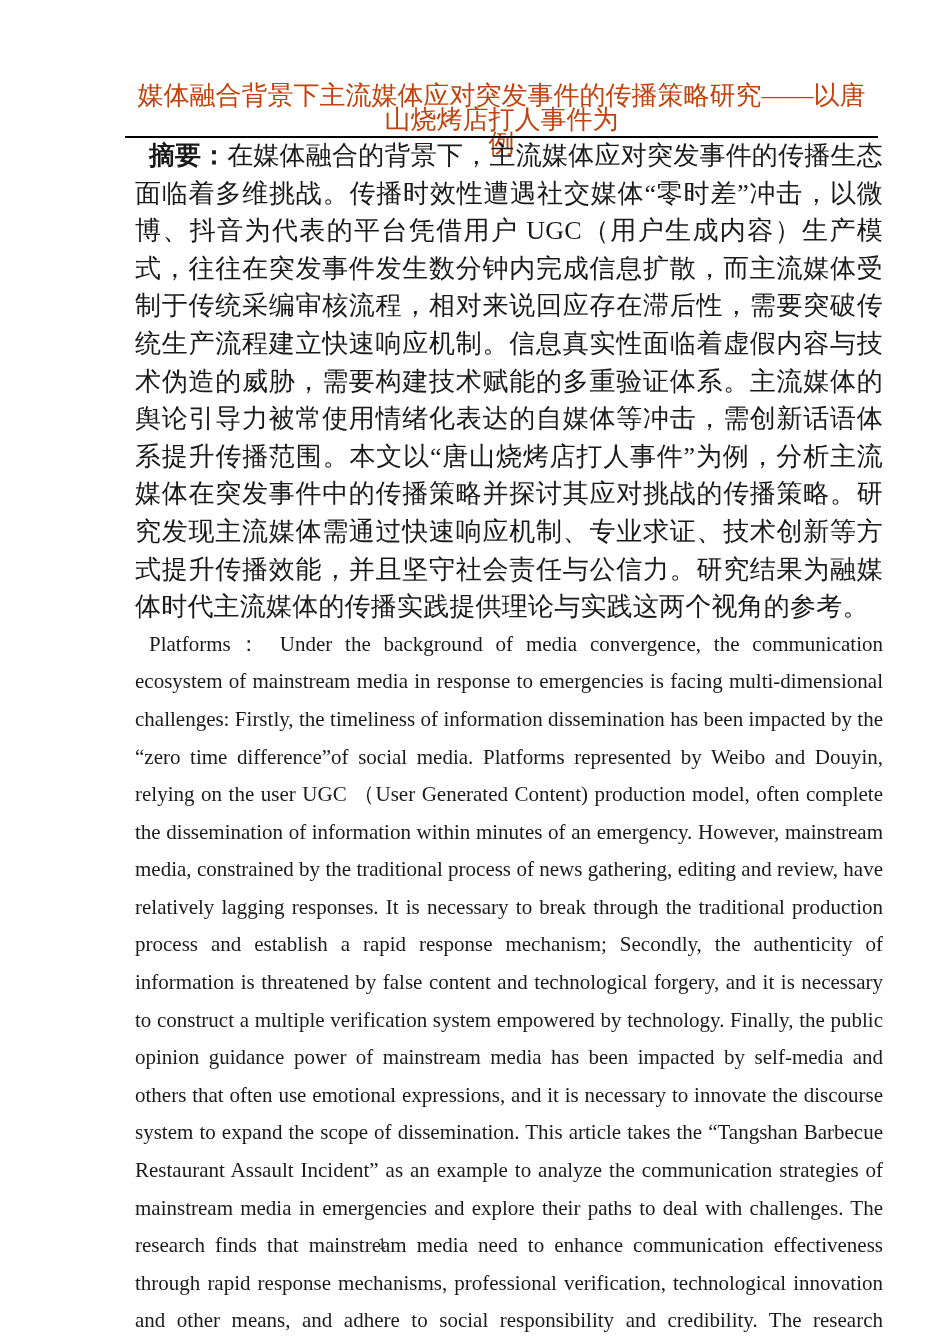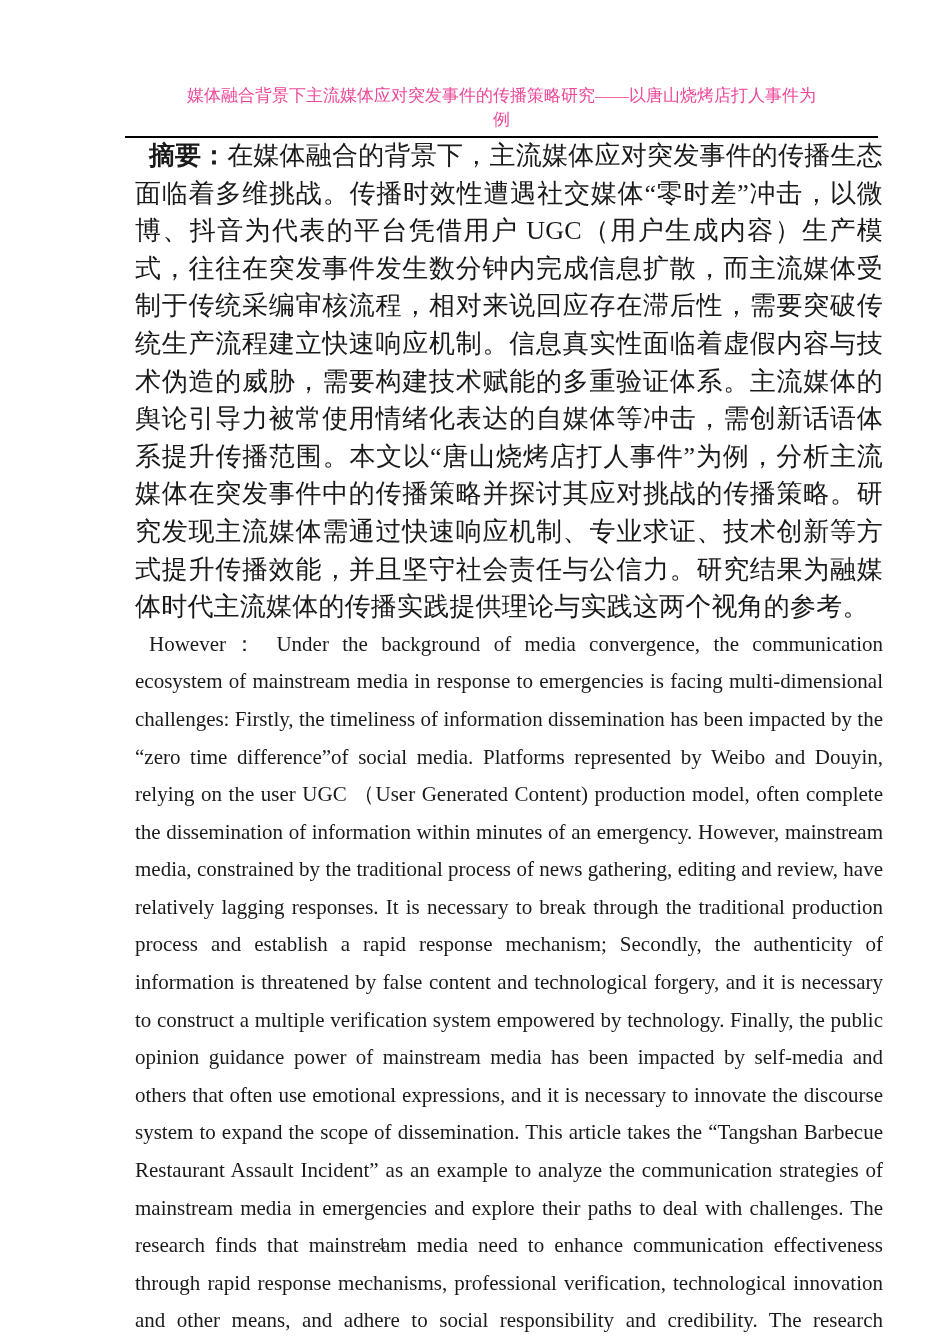--- a/index.html
+++ b/index.html
@@ -15,23 +15,23 @@
     color: #1a1a1a;
     font-family: "Liberation Serif", "DejaVu Serif", serif;
     overflow: hidden;
   }
   .title-block {
     position: absolute;
     left: 125px;
     top: 84px;
     width: 753px;
     text-align: center;
-    font-size: 17px;
+    font-size: 26px;
     line-height: 24px;
-    color: #ec4899;
+    color: #c2410c;
   }
   .title-rule {
     position: absolute;
     left: 125px;
     top: 136px;
     width: 753px;
     height: 2px;
     background: #000000;
   }
   .content {
@@ -87,20 +87,20 @@
     <div>例</div>
   </div>
 
   <div class="title-rule"></div>
 
   <div class="content">
 
     <p class="cn"><span class="lbl">摘要：</span><span>在媒体融合的背景下，主流媒体应对突发事件的传播生态面临着多维挑战。传播时效性遭遇社交媒体“零时差”冲击，以微博、抖音为代表的平台凭借用户 UGC（用户生成内容）生产模式，往往在突发事件发生数分钟内完成信息扩散，而主流媒体受制于传统采编审核流程，相对来说回应存在滞后性，需要突破传统生产流程建立快速响应机制。信息真实性面临着虚假内容与技术伪造的威胁，需要构建技术赋能的多重验证体系。主流媒体的舆论引导力被常使用情绪化表达的自媒体等冲击，需创新话语体系提升传播范围。本文以“唐山烧烤店打人事件”为例，分析主流媒体在突发事件中的传播策略并探讨其应对挑战的传播策略。研究发现主流媒体需通过快速响应机制、专业求证、技术创新等方式提升传播效能，并且坚守社会责任与公信力。研究结果为融媒体时代主流媒体的传播实践提供理论与实践这两个视角的参考。</span></p>
 
 
-    <p class="en"><span>However：</span>
+    <p class="en"><span>Platforms：</span>
       <span>Under the background of media convergence, the communication ecosystem of mainstream media in response to emergencies is facing multi-dimensional challenges: Firstly, the timeliness of information dissemination has been impacted by the “zero time difference”of social media. Platforms represented by Weibo and Douyin, relying on the user UGC （User Generated Content) production model, often complete the dissemination of information within minutes of an emergency. However, mainstream media, constrained by the traditional process of news gathering, editing and review, have relatively lagging responses. It is necessary to break through the traditional production process and establish a rapid response mechanism; Secondly, the authenticity of information is threatened by false content and technological forgery, and it is necessary to construct a multiple verification system empowered by technology. Finally, the public opinion guidance power of mainstream media has been impacted by self-media and others that often use emotional expressions, and it is necessary to innovate the discourse system to expand the scope of dissemination. This article takes the “Tangshan Barbecue Restaurant Assault Incident” as an example to analyze the communication strategies of mainstream media in emergencies and explore their paths to deal with challenges. The research finds that mainstream media need to enhance communication effectiveness through rapid response mechanisms, professional verification, technological innovation and other means, and adhere to social responsibility and credibility. The research</span></p>
 
   </div>
 
   <div class="page-number">1</div>
 
 </div>
 
 </body></html>

